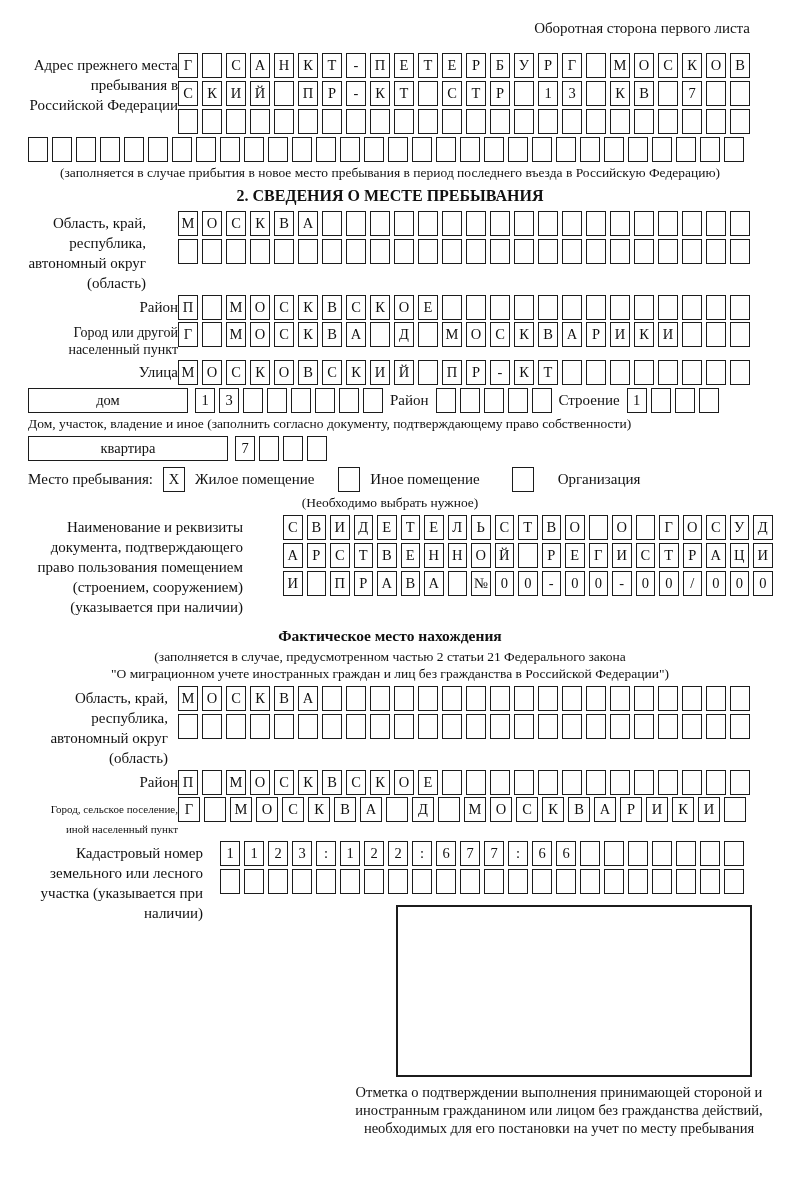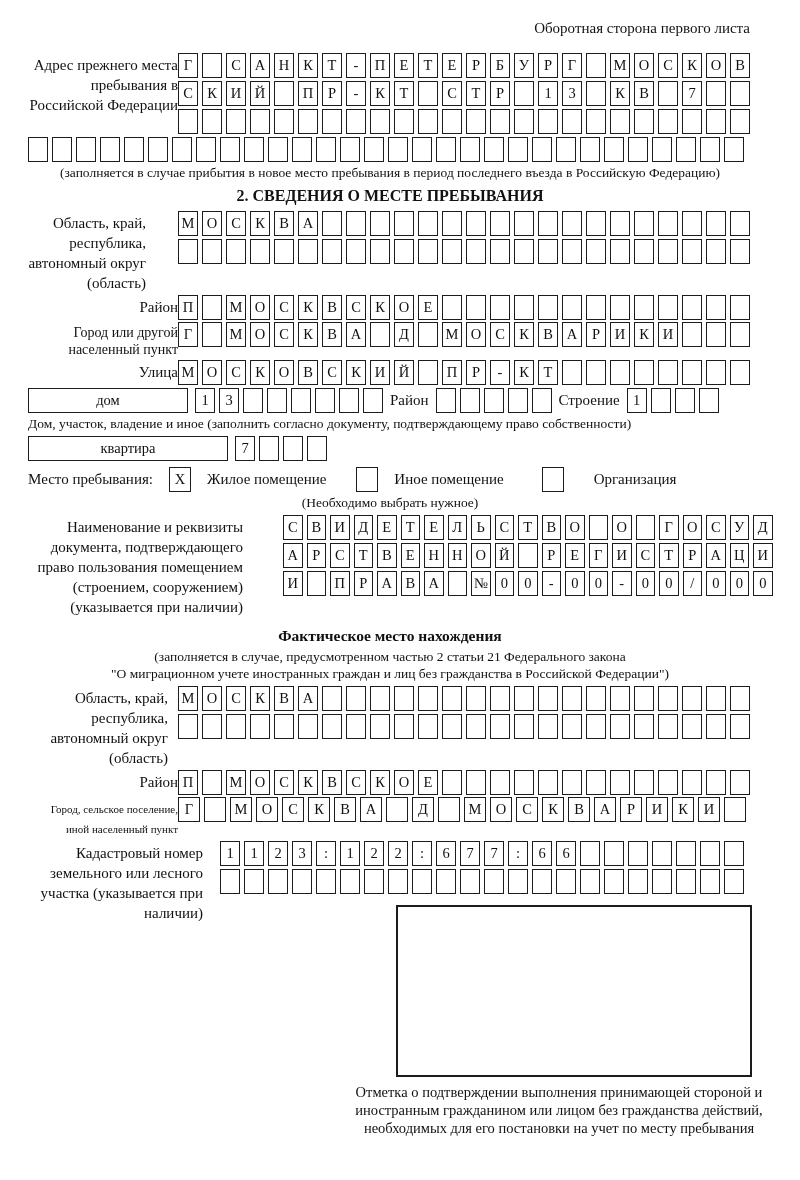--- a/index.html
+++ b/index.html
@@ -24,21 +24,21 @@
   .city2 .cbox{width:22px;}
   .note{font-size:13.5px;margin:3px 0 4px;}
   .center{text-align:center;}
   .sect-title{font-weight:bold;font-size:16px;text-align:center;margin:6px 0 6px;}
   .sub-title{font-weight:bold;font-size:15.5px;text-align:center;margin:10px 0 4px;}
   .inline-row{display:flex;align-items:center;gap:7px;margin:3px 0 2px;}
   .widebox{width:160px;height:25px;border:1.8px solid #1c1c1c;box-sizing:border-box;
            display:flex;align-items:center;justify-content:center;font-size:14.5px;}
   .wide2{width:200px;}
   .inl-label{font-size:15px;}
-  .stay{font-size:15px;gap:16px;margin-top:6px;}
+  .stay{font-size:15px;gap:10px;margin-top:6px;}
   .stay .cbox{width:22px;}
   .stamp-box{width:356px;height:172px;border:2px solid #1c1c1c;box-sizing:border-box;
              margin:6px 0 0 auto;}
   .stamp-caption{width:410px;margin:6px -12px 0 auto;text-align:center;
                  font-size:14.5px;line-height:18px;}
 </style>
 </head>
 <body>
 
 <div class="sheet">

